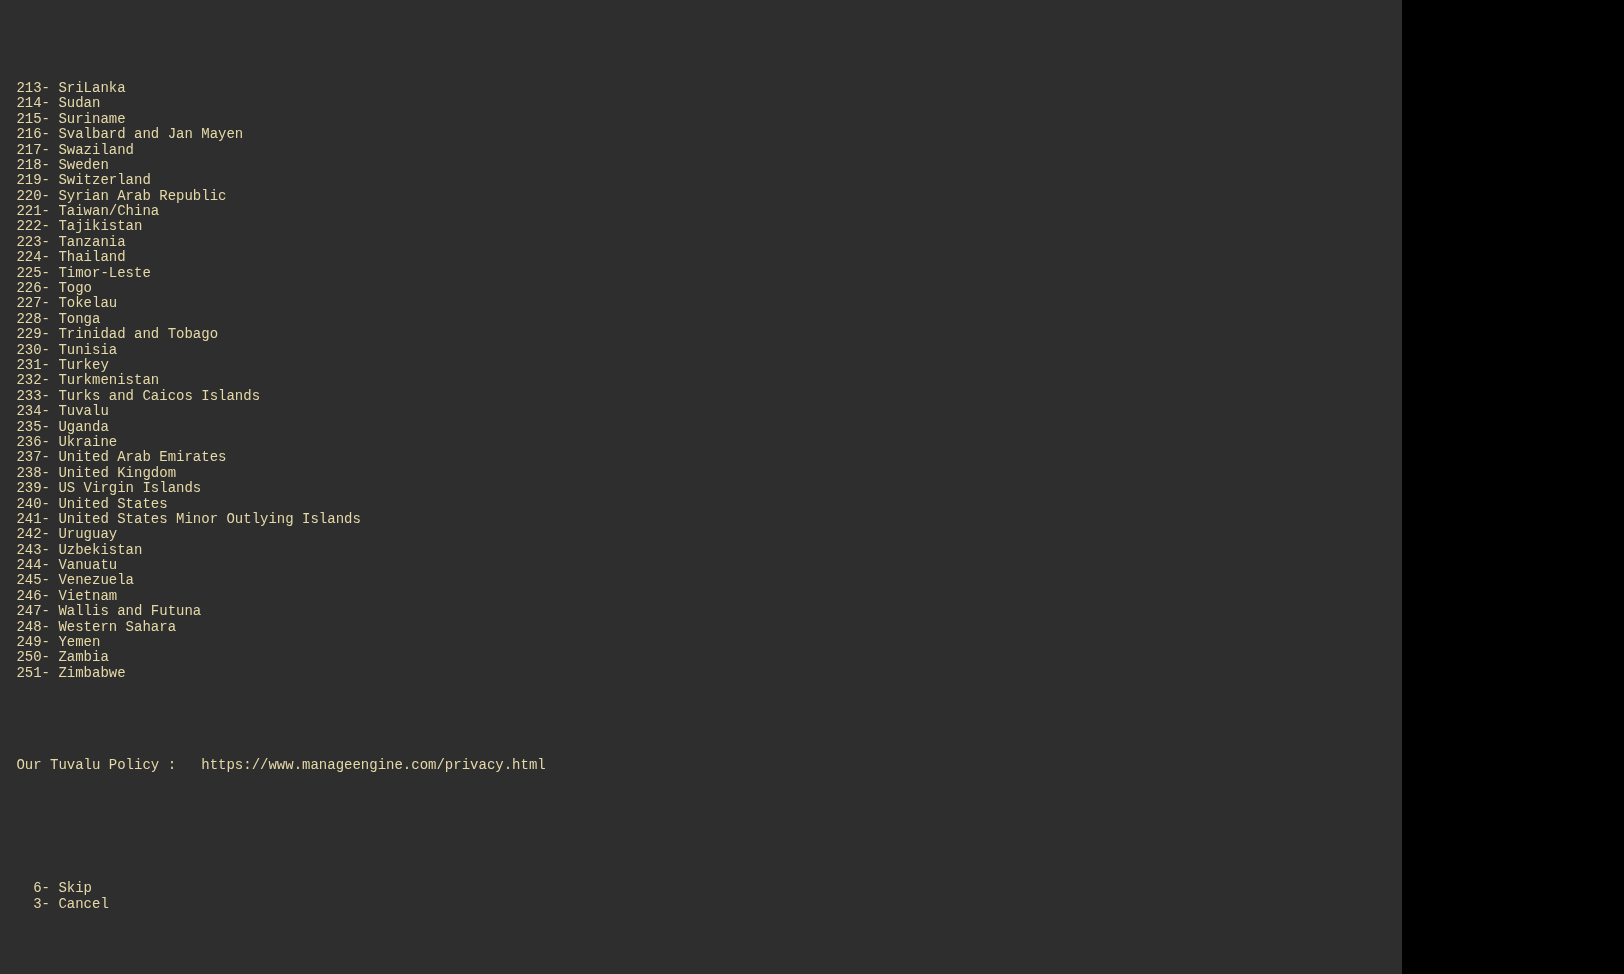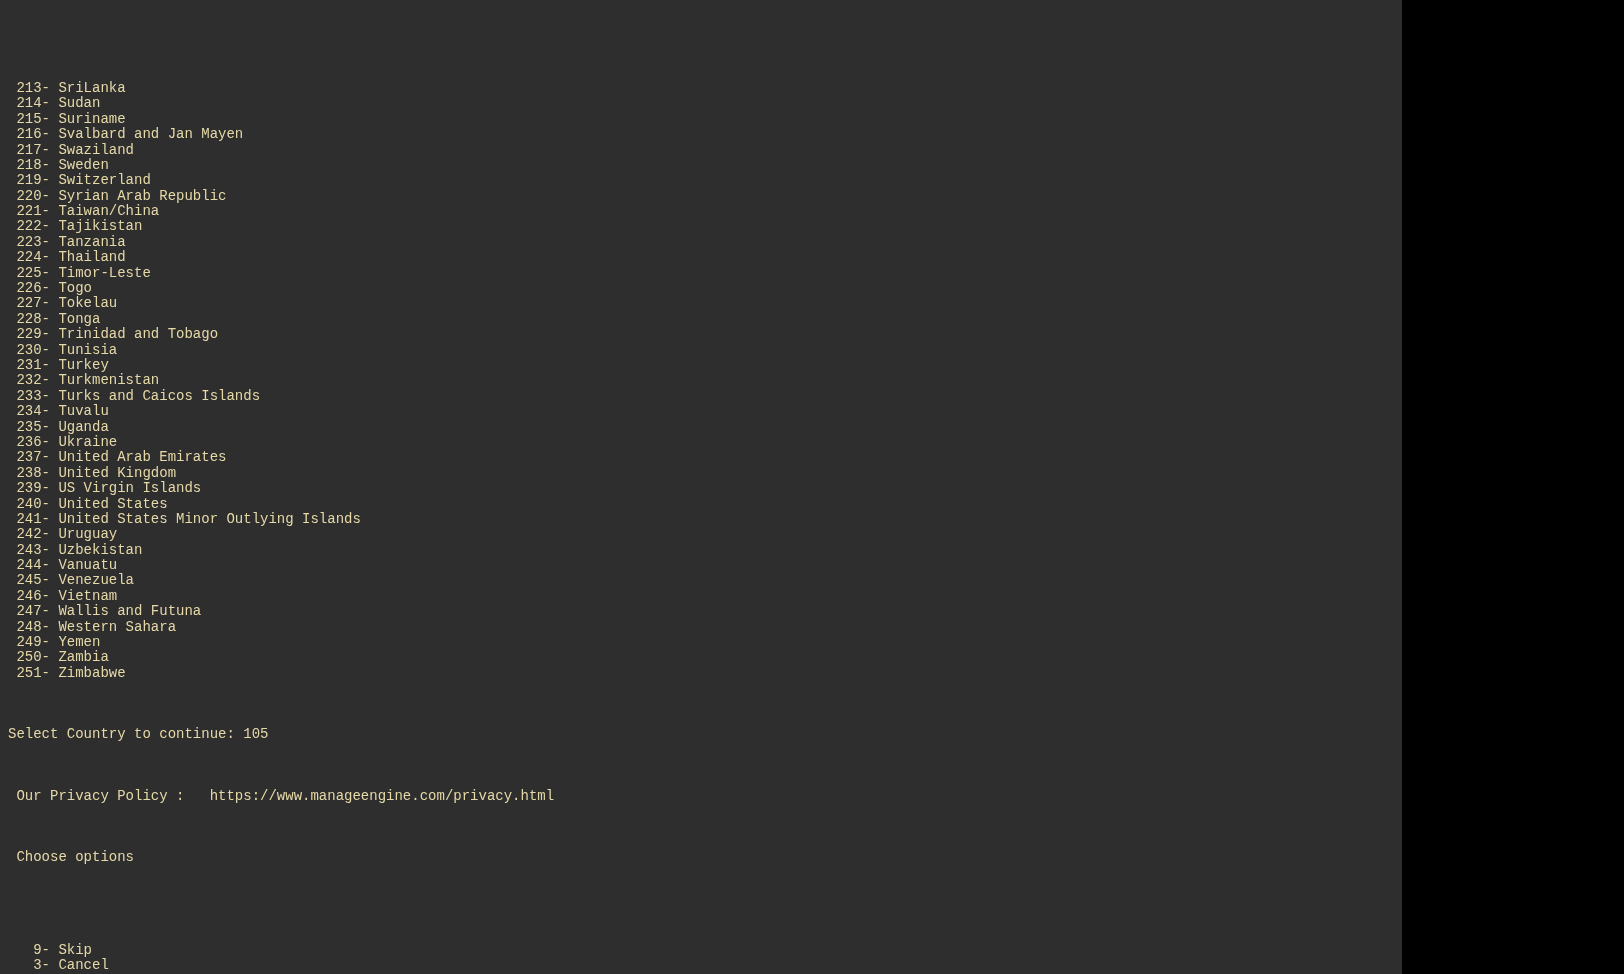--- a/index.html
+++ b/index.html
@@ -35,28 +35,26 @@
     }
   </style>
 </head>
 <body>
 
 
 
 <div class="terminal-content">
 <div id="country-list"><div> 213- SriLanka</div><div> 214- Sudan</div><div> 215- Suriname</div><div> 216- Svalbard and Jan Mayen</div><div> 217- Swaziland</div><div> 218- Sweden</div><div> 219- Switzerland</div><div> 220- Syrian Arab Republic</div><div> 221- Taiwan/China</div><div> 222- Tajikistan</div><div> 223- Tanzania</div><div> 224- Thailand</div><div> 225- Timor-Leste</div><div> 226- Togo</div><div> 227- Tokelau</div><div> 228- Tonga</div><div> 229- Trinidad and Tobago</div><div> 230- Tunisia</div><div> 231- Turkey</div><div> 232- Turkmenistan</div><div> 233- Turks and Caicos Islands</div><div> 234- Tuvalu</div><div> 235- Uganda</div><div> 236- Ukraine</div><div> 237- United Arab Emirates</div><div> 238- United Kingdom</div><div> 239- US Virgin Islands</div><div> 240- United States</div><div> 241- United States Minor Outlying Islands</div><div> 242- Uruguay</div><div> 243- Uzbekistan</div><div> 244- Vanuatu</div><div> 245- Venezuela</div><div> 246- Vietnam</div><div> 247- Wallis and Futuna</div><div> 248- Western Sahara</div><div> 249- Yemen</div><div> 250- Zambia</div><div> 251- Zimbabwe</div></div>
 <div> </div>
-<div><span class="inline">Select Country to continue: </span><span class="inline">105</span></div>
 <div> </div>
-<div><span class="inline"> Our Privacy Policy :   </span><span class="inline">https://www.manageengine.com/privacy.html</span></div>
-<div> </div>
-<div> Choose options</div>
+<div><span class="inline"> Our Tuvalu Policy :   </span><span class="inline">https://www.manageengine.com/privacy.html</span></div>
 <div> </div>
 <div> </div>
-<div id="options-list"><div>   9- Skip</div><div>   3- Cancel</div></div>
+<div> </div>
+<div id="options-list"><div>   6- Skip</div><div>   3- Cancel</div></div>
 
 
 </div>
 
 <div class="right-bar"></div>
 
 
 
 
 </body></html>

